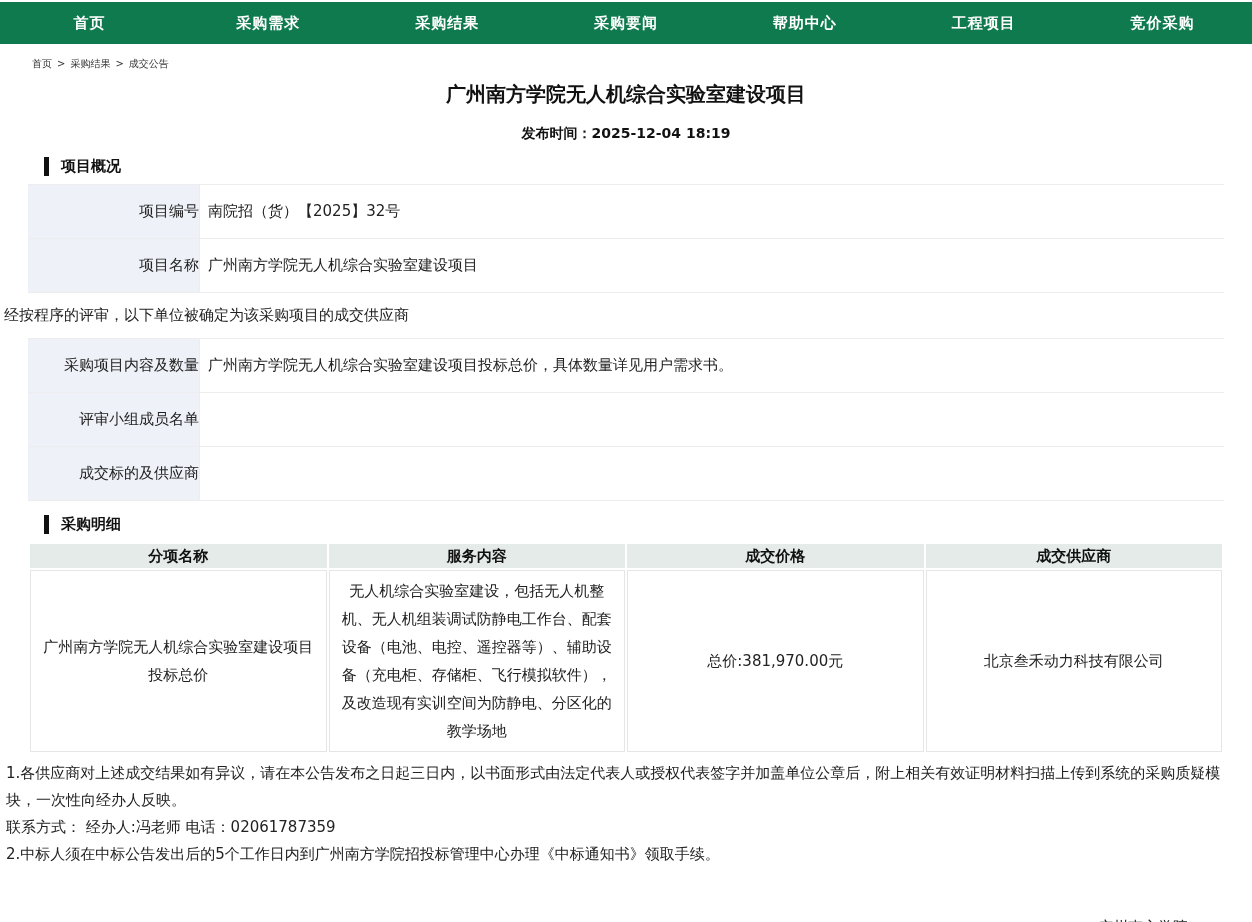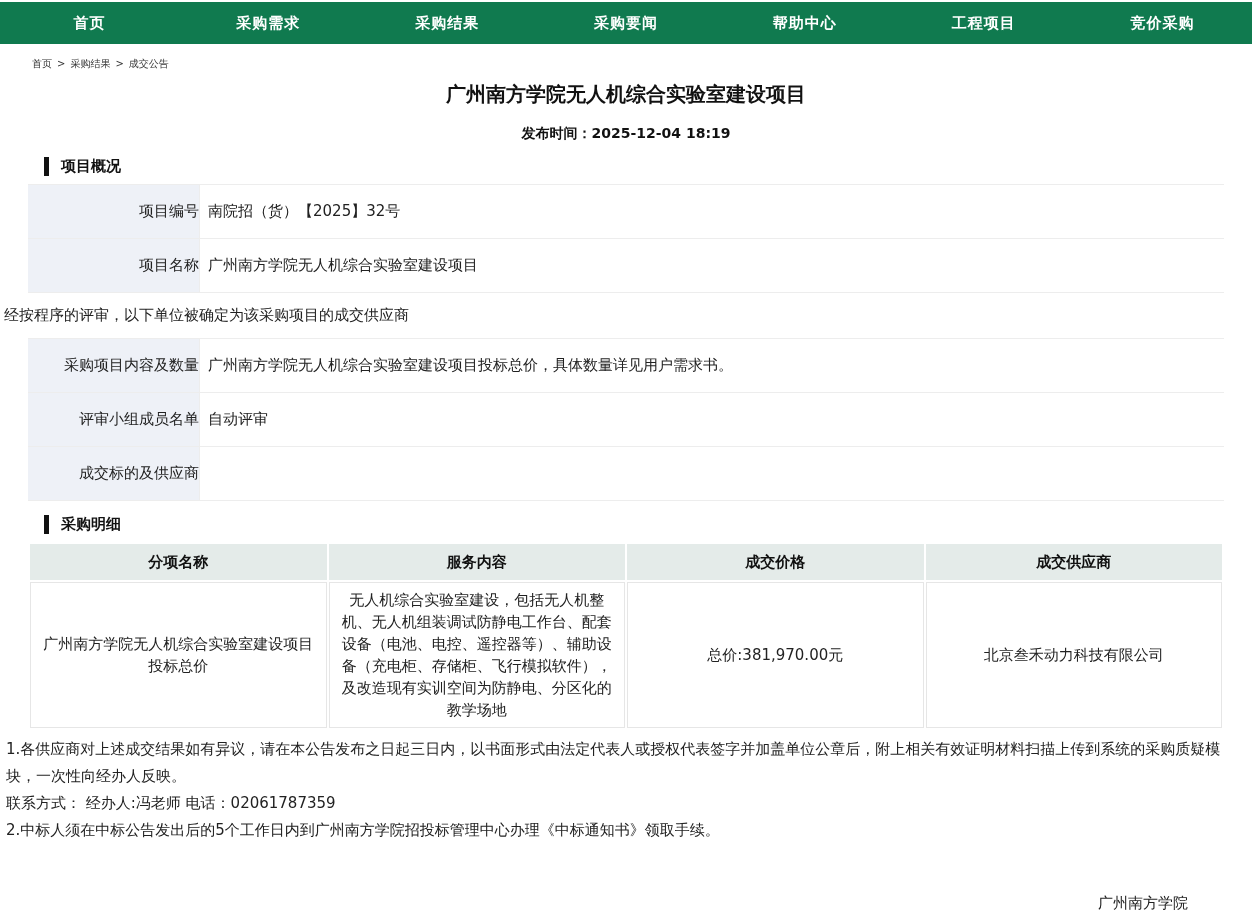--- a/index.html
+++ b/index.html
@@ -31,23 +31,23 @@
   .ov-table { margin:0 24px; border-top:1px solid #ededed; }
   .ov-row { display:flex; min-height:54px; border-bottom:1px solid #ededed; }
   .ov-label { width:172px; flex:0 0 172px; background:#eef1f7; display:flex; align-items:center; justify-content:flex-end;
     font-size:15px; color:#222; text-align:right; border-right:1px solid #ededed; }
   .ov-value { flex:1 1 auto; display:flex; align-items:center; padding-left:8px; font-size:15px; color:#222; }
 
   .bridge-text { padding:13px 4px 13px 0; font-size:15px; color:#222; }
 
   
   .detail-table { width:calc(100% - 48px); margin:6px 24px 0 24px; border-collapse:separate; border-spacing:2px; table-layout:fixed; }
-  .detail-table th { background:#e4ebe9; height:36px; font-size:15px; font-weight:bold; color:#111; text-align:center; }
+  .detail-table th { background:#e4ebe9; height:24px; font-size:15px; font-weight:bold; color:#111; text-align:center; }
   .detail-table td { border:1px solid #e6e6e6; background:#fff; height:126px; font-size:15px; color:#222;
-    text-align:center; vertical-align:middle; padding:6px 10px; line-height:22px; }
+    text-align:center; vertical-align:middle; padding:6px 10px; line-height:28px; }
 
   
   .notes { margin-top:4px; font-size:15px; color:#222; line-height:27px; padding:2px 4px 0 2px; }
   .signature { margin-top:46px; text-align:right; padding-right:60px; font-size:15px; color:#222; line-height:26px; }
 </style>
 </head>
 <body>
 
 <div class="page">
 
@@ -88,21 +88,20 @@
 
     <div class="bridge-text">经按程序的评审，以下单位被确定为该采购项目的成交供应商</div>
 
     <div class="ov-table">
       <div class="ov-row">
         <div class="ov-label">采购项目内容及数量</div>
         <div class="ov-value">广州南方学院无人机综合实验室建设项目投标总价，具体数量详见用户需求书。</div>
       </div>
       <div class="ov-row">
         <div class="ov-label">评审小组成员名单</div>
-        <div class="ov-value">自动评审</div>
       </div>
       <div class="ov-row">
         <div class="ov-label">成交标的及供应商</div>
         <div class="ov-value"></div>
       </div>
     </div>
 
     <div class="section-header">
       <span class="bar"></span>
       <span class="sec-title">采购明细</span>

